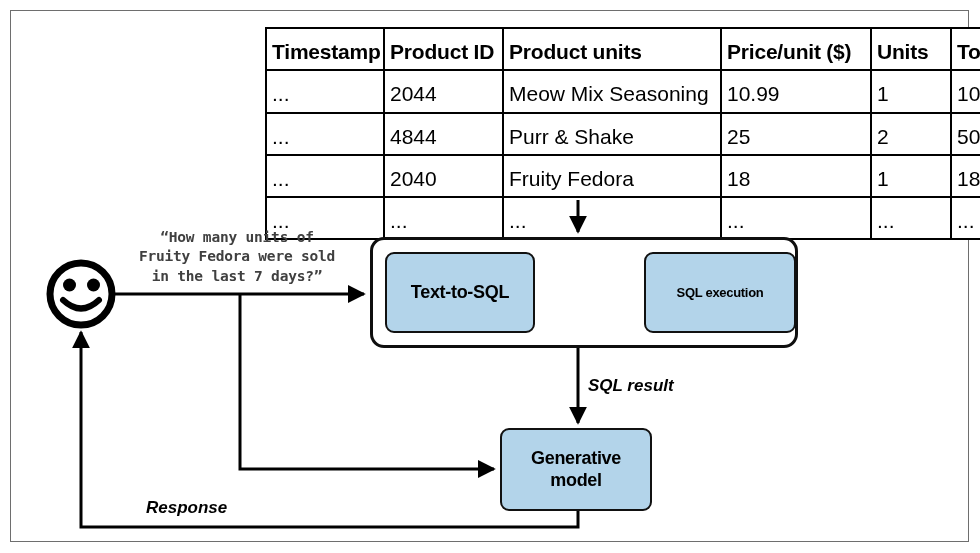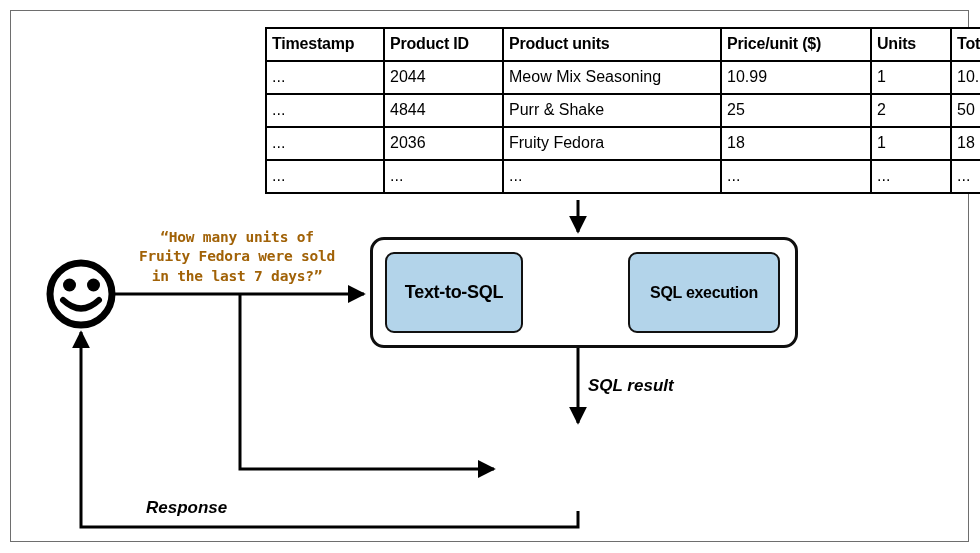--- a/index.html
+++ b/index.html
@@ -34,22 +34,22 @@
     position: absolute;
     left: 265px;
     top: 27px;
     width: 681px;
     border-collapse: collapse;
     table-layout: fixed;
     background: #ffffff;
   }
   #data-table th, #data-table td {
     border: 2px solid #000000;
-    padding: 2px 5px 4px 5px;
-    font-size: 16px;
+    padding: 10px 5px 4px 5px;
+    font-size: 21px;
     line-height: 1.25;
     text-align: left;
     color: #000000;
     height: 25px;
     vertical-align: middle;
     overflow: hidden;
     white-space: nowrap;
   }
   #data-table th {
     font-weight: bold;
@@ -97,30 +97,30 @@
     align-items: center;
     justify-content: center;
     text-align: center;
     font-weight: bold;
     color: #000000;
     letter-spacing: -0.3px;
   }
   #node-text-to-sql {
     left: 385px;
     top: 252px;
-    width: 138px;
+    width: 150px;
     height: 81px;
     font-size: 18px;
   }
   #node-sql-execution {
-    left: 628px;
+    left: 644px;
     top: 252px;
     width: 152px;
     height: 81px;
-    font-size: 16px;
+    font-size: 13px;
   }
   #node-generative-model {
     left: 500px;
     top: 428px;
     width: 152px;
     height: 83px;
     font-size: 18px;
     line-height: 1.2;
   }
   .node-box span { display: block; }
@@ -128,21 +128,21 @@
   
   #user-query {
     position: absolute;
     left: 120px;
     top: 228px;
     width: 234px;
     font-family: "DejaVu Sans Mono", "Liberation Mono", monospace;
     font-size: 14.5px;
     line-height: 1.33;
     font-weight: bold;
-    color: #a16207;
+    color: #404040;
     text-align: center;
     white-space: pre-line;
     letter-spacing: -0.2px;
   }
   #label-sql-result {
     position: absolute;
     left: 588px;
     top: 362px;
     font-size: 17px;
     font-style: italic;
@@ -191,21 +191,21 @@
       <tr>
         <td class="c0">...</td>
         <td class="c1">4844</td>
         <td class="c2">Purr &amp; Shake</td>
         <td class="c3">25</td>
         <td class="c4">2</td>
         <td class="c5">50</td>
       </tr>
       <tr>
         <td class="c0">...</td>
-        <td class="c1">2036</td>
+        <td class="c1">2040</td>
         <td class="c2">Fruity Fedora</td>
         <td class="c3">18</td>
         <td class="c4">1</td>
         <td class="c5">18</td>
       </tr>
       <tr>
         <td class="c0">...</td>
         <td class="c1">...</td>
         <td class="c2">...</td>
         <td class="c3">...</td>
@@ -249,17 +249,23 @@
   <div id="pipeline-container"></div>
 
   <div class="node-box" id="node-text-to-sql">
     <span>Text-to-SQL</span>
   </div>
 
   <div class="node-box" id="node-sql-execution">
     <span>SQL execution</span>
   </div>
 
+  <div class="node-box" id="node-generative-model">
+    <div>
+      <span>Generative</span>
+      <span>model</span>
+    </div>
+  </div>
 
   <div id="label-sql-result">SQL result</div>
   <div id="label-response">Response</div>
 
 </div>
 
 </body></html>

